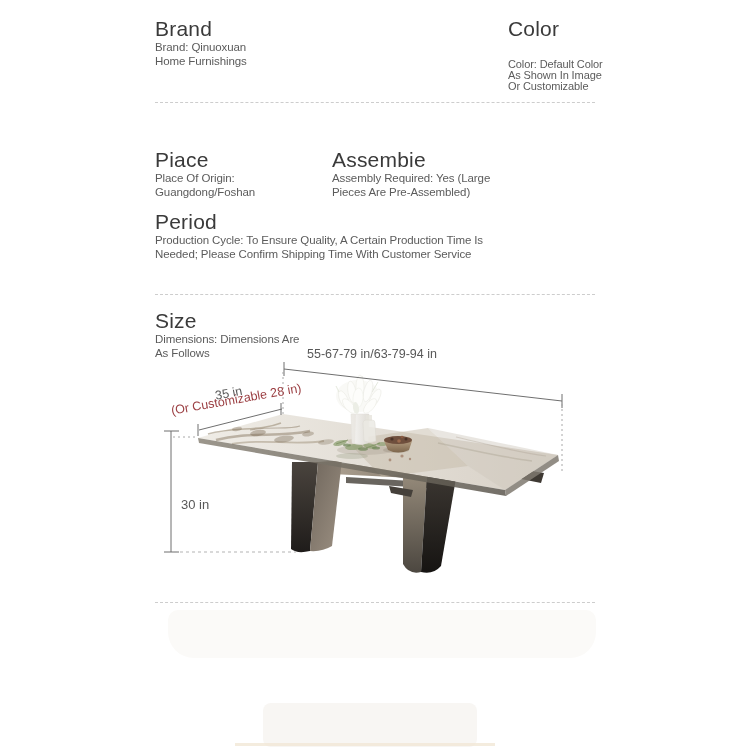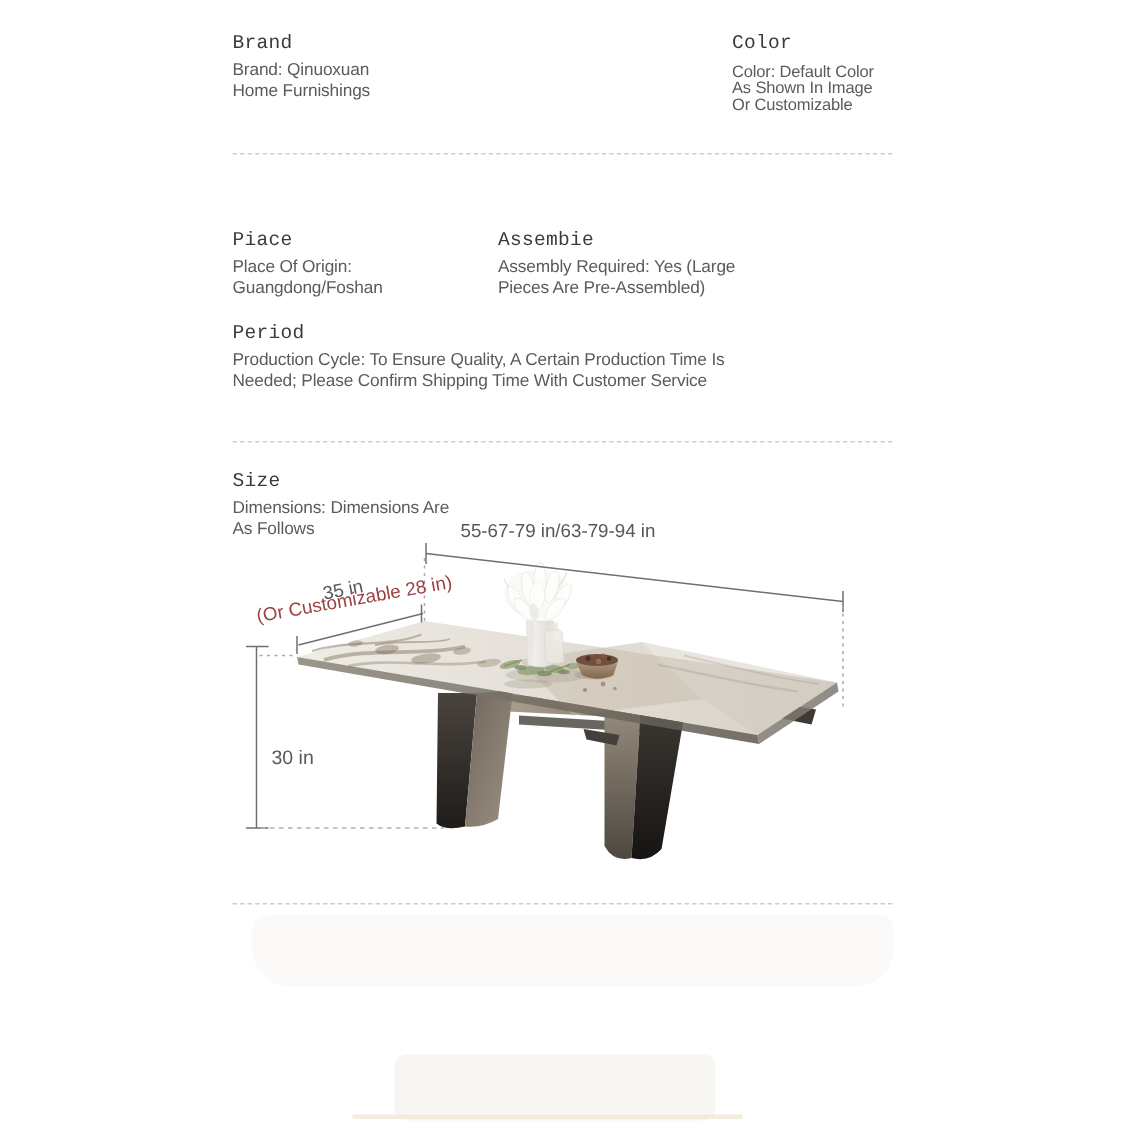--- a/index.html
+++ b/index.html
@@ -1,24 +1,24 @@
 <!DOCTYPE html>
 <html style="--accent_red: #9c4044; --heading_color: #3a3a3a; --body_color: #5b5b5b; --divider_color: #cdcdcd; --dim_line_color: #6f6f6f;"><head>
 <meta charset="utf-8">
 <style>
   html,body{margin:0;padding:0;background:#ffffff}
   .page{position:relative;width:750px;height:750px;background:#ffffff;overflow:hidden;
         font-family:"Liberation Sans",sans-serif;-webkit-font-smoothing:antialiased}
   .sec{position:absolute}
-  .h{font-family:Liberation Mono, monospace;font-size:13px;line-height:19px;
+  .h{font-family:Liberation Sans, sans-serif;font-size:21px;line-height:19px;
      color:var(--heading_color);letter-spacing:.2px;font-weight:500}
   .b{margin-top:3px;font-size:11.5px;line-height:13.5px;color:var(--body_color);letter-spacing:-.1px}
   #sec-brand{left:155px;top:19px}
-  #sec-color{left:488px;top:19px;width:125px}
-  #sec-color .b{font-size:11px;line-height:11px;margin-top:5px}
+  #sec-color{left:508px;top:19px;width:125px}
+  #sec-color .b{font-size:11px;line-height:11px;margin-top:21px}
   #sec-color .r{text-align:left}
   #sec-place{left:155px;top:150px}
   #sec-assemble{left:332px;top:150px}
   #sec-period{left:155px;top:212px}
   #sec-size{left:155px;top:311px}
   .divider{position:absolute;left:155px;width:440px;height:0;
            border-top:1px dashed var(--divider_color)}
   #div1{top:102px}#div2{top:294px}#div3{top:602px}
   .dimlabel{position:absolute;color:#585858;font-size:12.5px;white-space:nowrap}
   #len-label{left:307px;top:347px}

